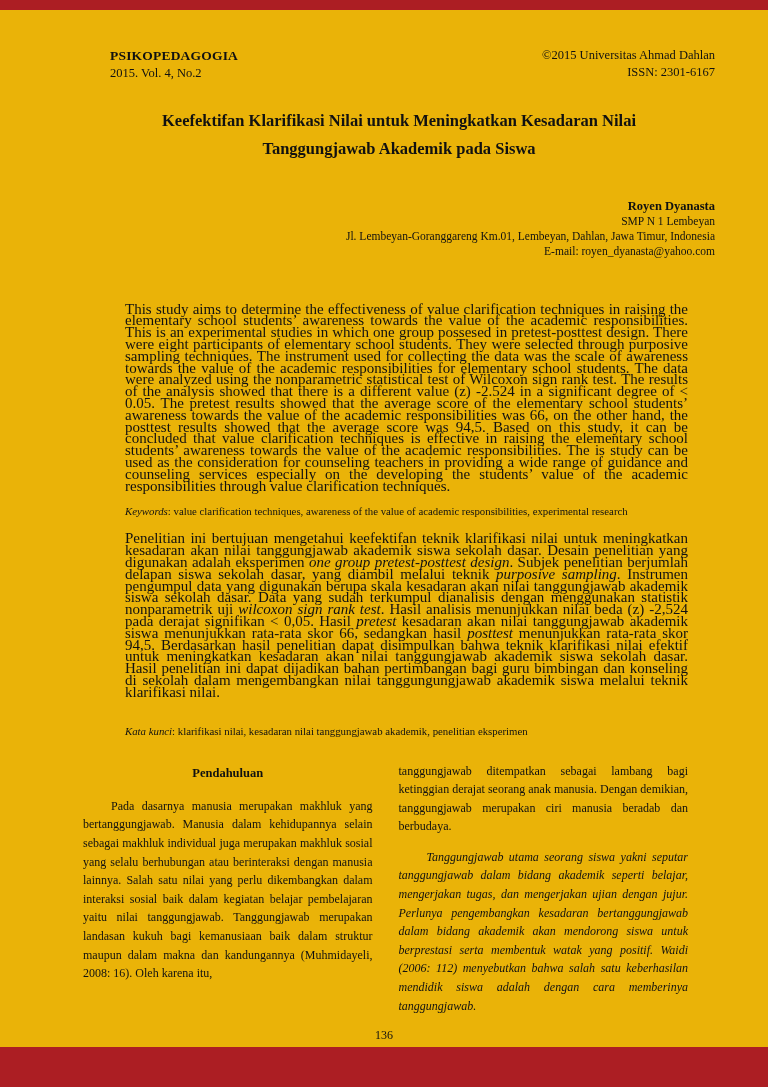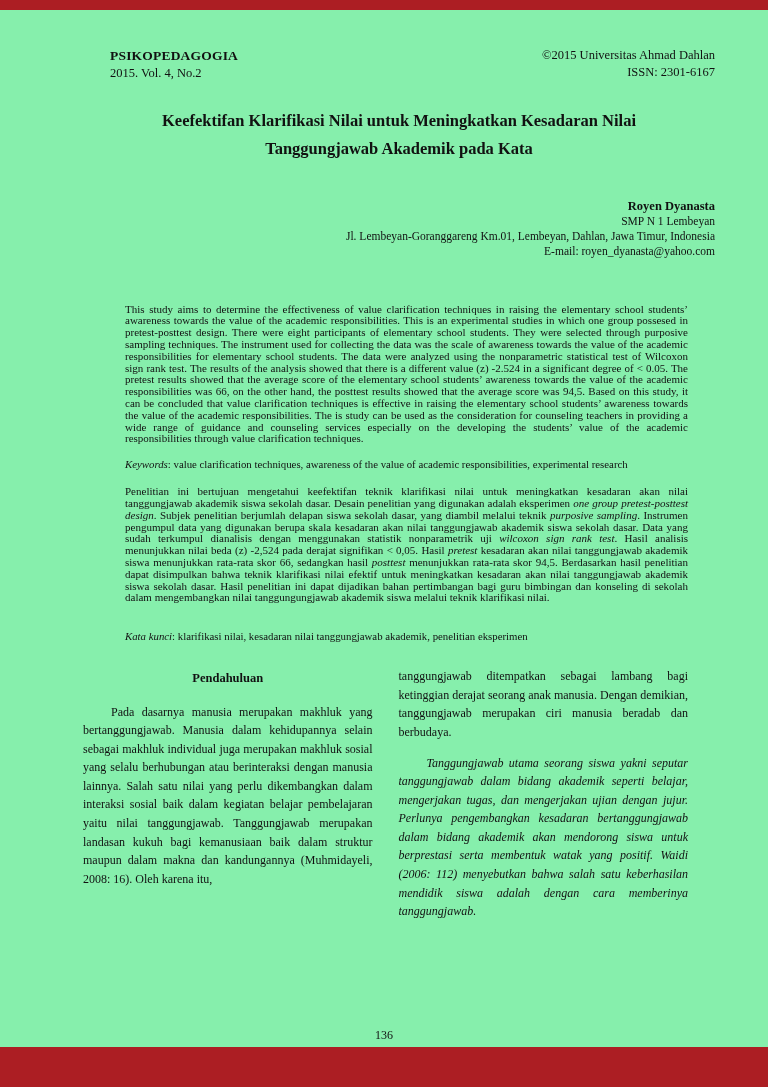--- a/index.html
+++ b/index.html
@@ -7,21 +7,21 @@
   body {
     width: 768px;
     background: #ffffff;
     font-family: "Liberation Serif", "DejaVu Serif", serif;
     color: #111;
   }
   .canvas {
     position: relative;
     width: 768px;
     height: 1087px;
-    background: #86efac;
+    background: #eab308;
     overflow: hidden;
   }
   .frame-bar { width: 100%; background: var(--frame); }
   .frame-bar.top { height: 10px; }
   .frame-bar.bottom { height: 40px; position: absolute; bottom: 0; left: 0; }
 
   .page {
     height: 1037px;
     padding: 38px 53px 0 83px;
     overflow: hidden;
@@ -45,21 +45,21 @@
   }
 
   
   .author-block { margin-top: 36px; text-align: right; }
   .author-name { font-weight: bold; font-size: 12.5px; }
   .author-line { font-size: 11.5px; line-height: 1.32; }
 
   
   .abstract {
     margin: 44px 27px 0 42px;
-    font-size: 11px;
+    font-size: 15px;
     line-height: 11.8px;
     text-align: justify;
   }
   .keywords {
     margin: 13px 27px 0 42px;
     font-size: 10.8px;
     line-height: 13px;
     text-align: justify;
     padding-left: 62px;
     text-indent: -62px;
@@ -111,21 +111,21 @@
       <div class="header-left">
         <div class="journal-name">PSIKOPEDAGOGIA</div>
         <div class="journal-vol">2015. Vol. 4, No.2</div>
       </div>
       <div class="header-right">
         <div>©2015 Universitas Ahmad Dahlan</div>
         <div>ISSN: 2301-6167</div>
       </div>
     </div>
 
-    <h1 class="title"><span>Keefektifan Klarifikasi Nilai untuk Meningkatkan Kesadaran Nilai</span><br><span>Tanggungjawab Akademik pada Kata</span></h1>
+    <h1 class="title"><span>Keefektifan Klarifikasi Nilai untuk Meningkatkan Kesadaran Nilai</span><br><span>Tanggungjawab Akademik pada Siswa</span></h1>
 
     <div class="author-block">
       <div class="author-name">Royen Dyanasta</div>
       <div class="author-line">SMP N 1 Lembeyan</div>
       <div class="author-line">Jl. Lembeyan-Goranggareng Km.01, Lembeyan, Dahlan, Jawa Timur, Indonesia</div>
       <div class="author-line">E-mail: royen_dyanasta@yahoo.com</div>
     </div>
 
     <p class="abstract">This study aims to determine the effectiveness of value clarification techniques in raising the elementary school students’ awareness towards the value of the academic responsibilities. This is an experimental studies in which one group possesed in pretest-posttest design. There were eight participants of elementary school students. They were selected through purposive sampling techniques. The instrument used for collecting the data was the scale of awareness towards the value of the academic responsibilities for elementary school students. The data were analyzed using the nonparametric statistical test of Wilcoxon sign rank test. The results of the analysis showed that there is a different value (z) -2.524 in a significant degree of &lt; 0.05. The pretest results showed that the average score of the elementary school students’ awareness towards the value of the academic responsibilities was 66, on the other hand, the posttest results showed that the average score was 94,5. Based on this study, it can be concluded that value clarification techniques is effective in raising the elementary school students’ awareness towards the value of the academic responsibilities. The is study can be used as the consideration for counseling teachers in providing a wide range of guidance and counseling services especially on the developing the students’ value of the academic responsibilities through value clarification techniques.</p>
 

